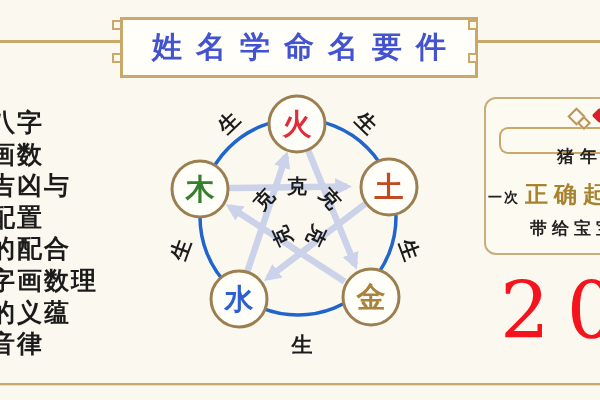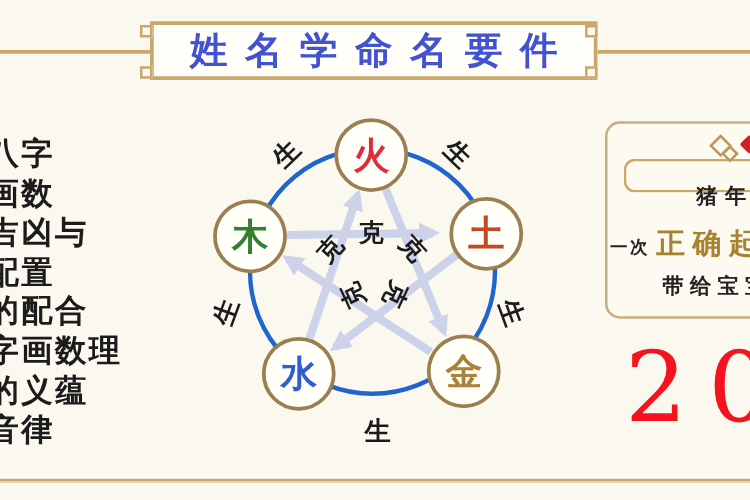--- a/index.html
+++ b/index.html
@@ -6,21 +6,21 @@
   body{
     width:600px;height:400px;overflow:hidden;position:relative;
     background:#FBF9EF;
     font-family:"DejaVu Sans",sans-serif;
   }
   
   .connector{position:absolute;height:3px;background:#C9A86A;top:40px;}
   .connector.left{left:0;width:122px;}
   .connector.right{left:476px;width:124px;}
   .title-frame{
-    position:absolute;left:120px;top:17px;width:358px;height:47px;
+    position:absolute;left:120px;top:17px;width:358px;height:61px;
     box-sizing:border-box;border:3px solid #C9A86A;background:#FFFEF9;
     display:flex;align-items:center;justify-content:center;
   }
   .title-text{
     font-size:30px;font-weight:bold;color:#4353CF;
     letter-spacing:14px;padding-left:14px;white-space:nowrap;
   }
   .corner-sq{
     position:absolute;width:10px;height:10px;box-sizing:border-box;
     border:2px solid #C9A86A;background:#FBF9EF;

